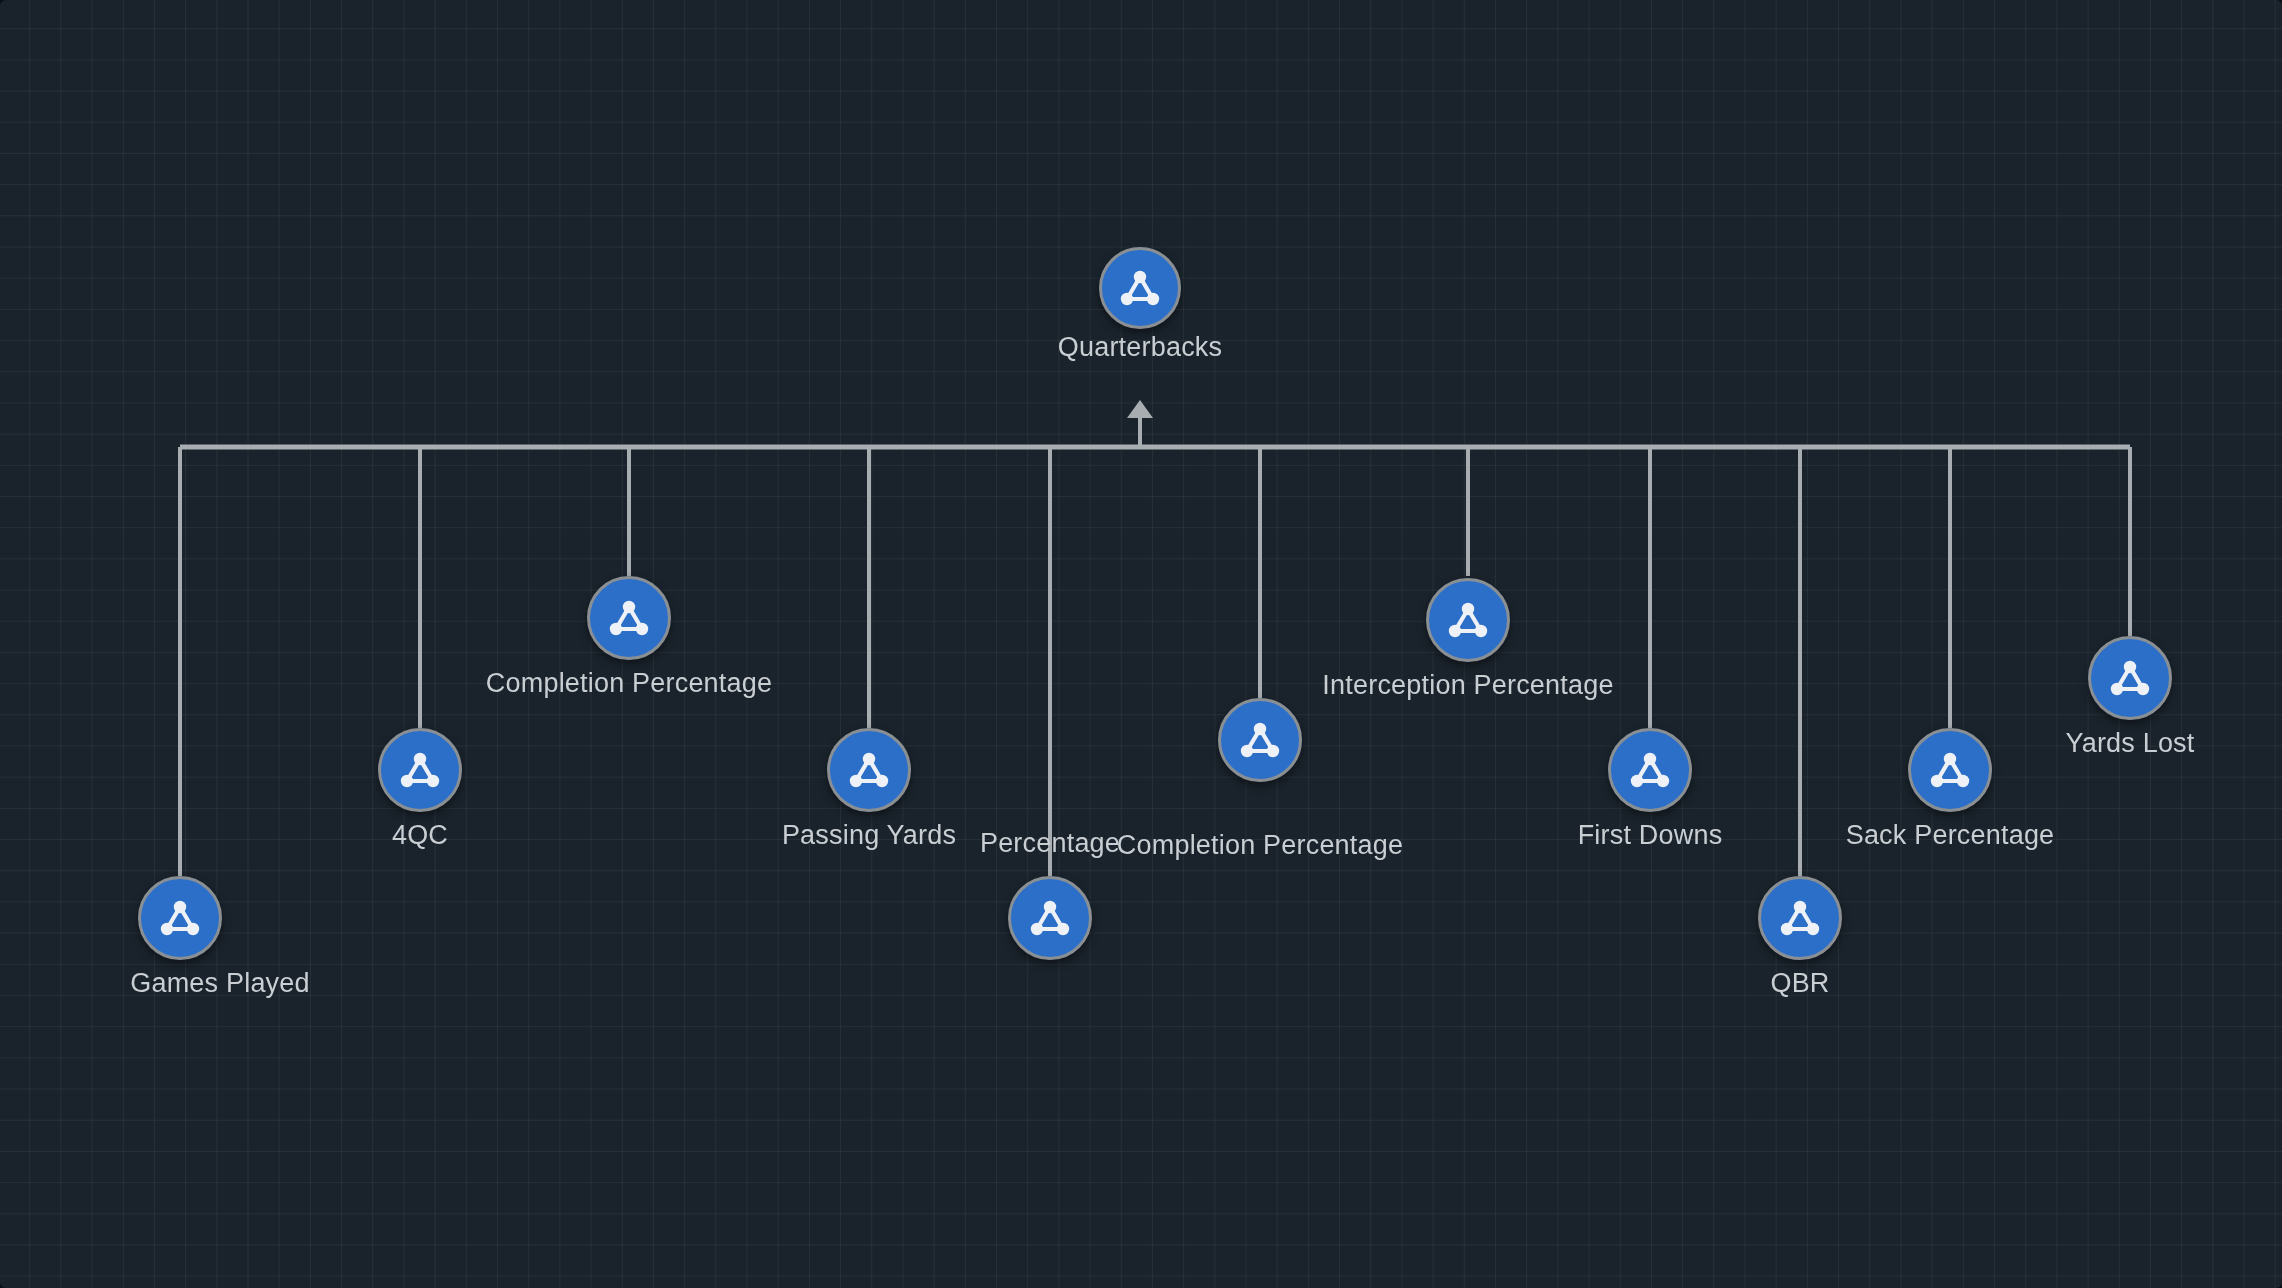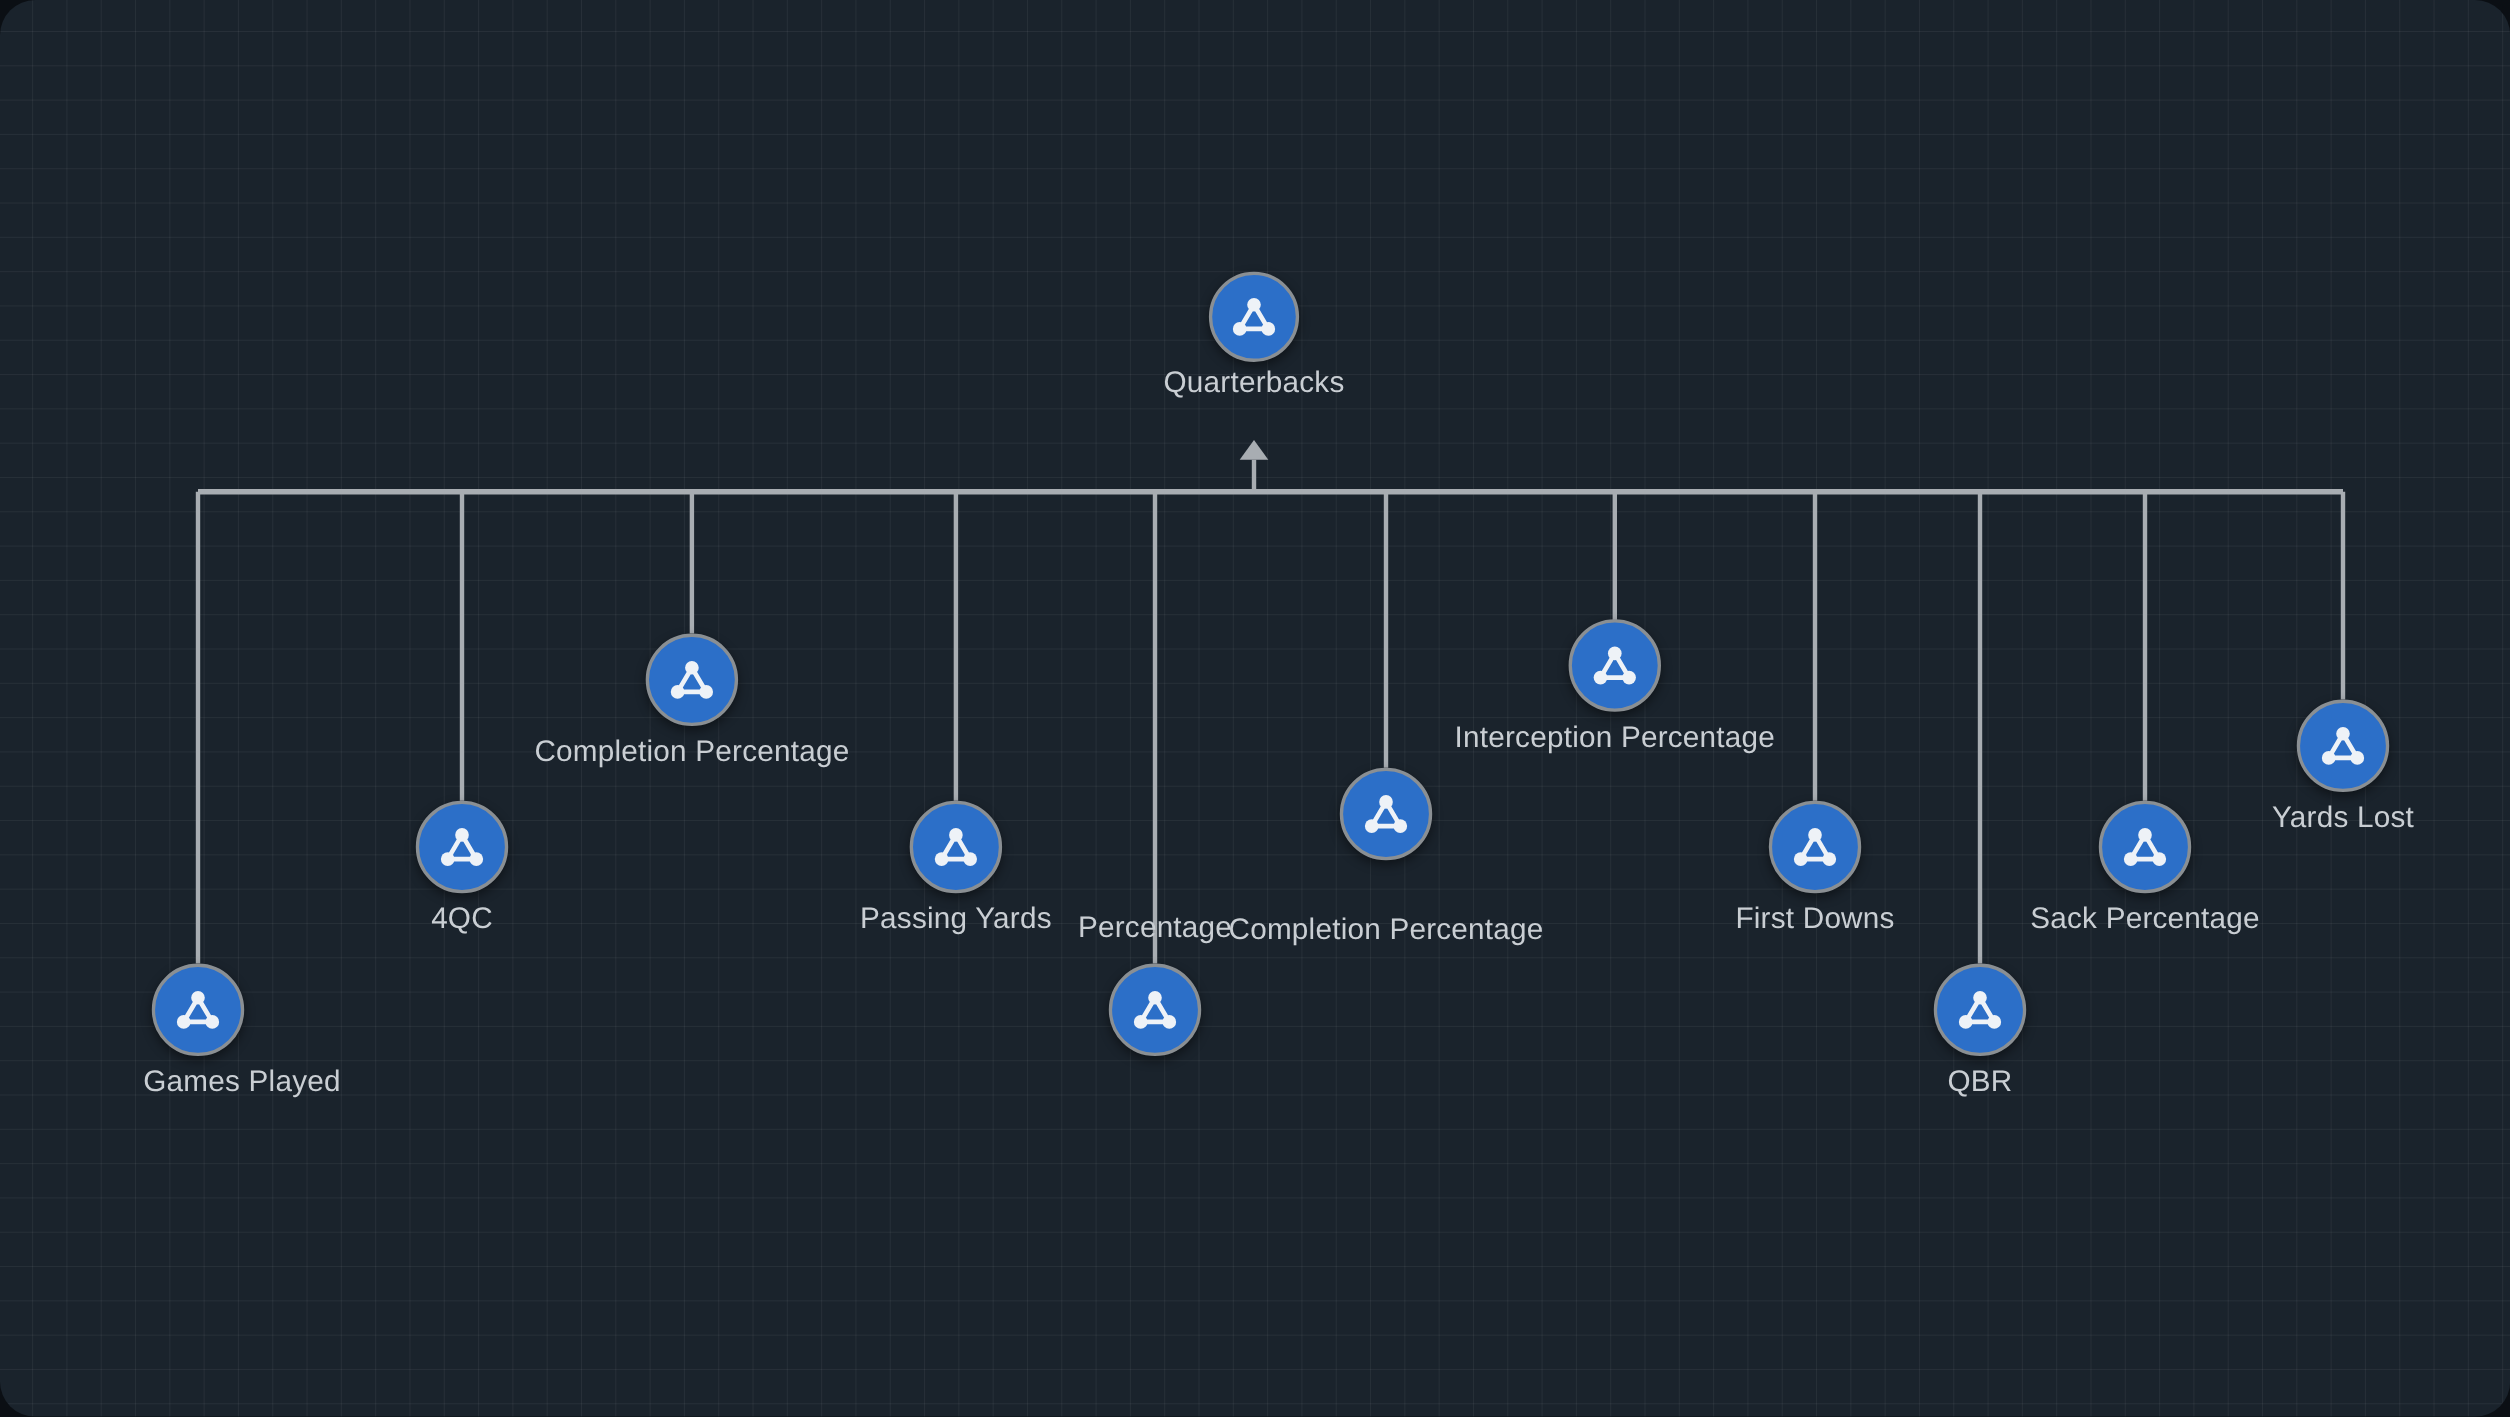--- a/index.html
+++ b/index.html
@@ -8,21 +8,21 @@
     font-family:"Liberation Sans", sans-serif;
   }
   #canvas{
     position:relative;width:2282px;height:1288px;
     background-color:#1a232c;
     background-image:
       linear-gradient(to right, rgba(255,255,255,0.055) 1px, transparent 1px),
       linear-gradient(to bottom, rgba(255,255,255,0.055) 1px, transparent 1px);
     background-size:31.2px 31.2px;
     background-position:-2px -3px;
-    border-radius:32px;
+    border-radius:6px;
     overflow:hidden;
   }
   #edges{position:absolute;inset:0;width:2282px;height:1288px;pointer-events:none;}
   .node{position:absolute;transform:translate(-50%,-50%);}
   .bubble{
     position:relative;border-radius:50%;
     background:#2c6fc8;
     border:3px solid #8a8f93;
     box-shadow:0 4px 10px rgba(0,0,0,0.45);
     display:flex;align-items:center;justify-content:center;
@@ -127,21 +127,21 @@
         <div class="bubble">
           <svg width="46" height="42" viewBox="0 0 46 42">
             <path d="M23 10 L10 32 L36 32 Z" fill="none" stroke="#eef2f7" stroke-width="4.2" stroke-linejoin="round"></path>
             <circle cx="23" cy="10" r="6.2" fill="#eef2f7"></circle>
             <circle cx="10" cy="32" r="6.2" fill="#eef2f7"></circle>
             <circle cx="36" cy="32" r="6.2" fill="#eef2f7"></circle>
           </svg>
         </div>
         <div class="label" style="top: calc(50% + 90px);">Completion Percentage</div>
       </div>
-      <div class="node child" style="left: 1468px; top: 605px;">
+      <div class="node child" style="left: 1468px; top: 620px;">
         <div class="bubble">
           <svg width="46" height="42" viewBox="0 0 46 42">
             <path d="M23 10 L10 32 L36 32 Z" fill="none" stroke="#eef2f7" stroke-width="4.2" stroke-linejoin="round"></path>
             <circle cx="23" cy="10" r="6.2" fill="#eef2f7"></circle>
             <circle cx="10" cy="32" r="6.2" fill="#eef2f7"></circle>
             <circle cx="36" cy="32" r="6.2" fill="#eef2f7"></circle>
           </svg>
         </div>
         <div class="label" style="top: calc(50% + 50px);">Interception Percentage</div>
       </div>

